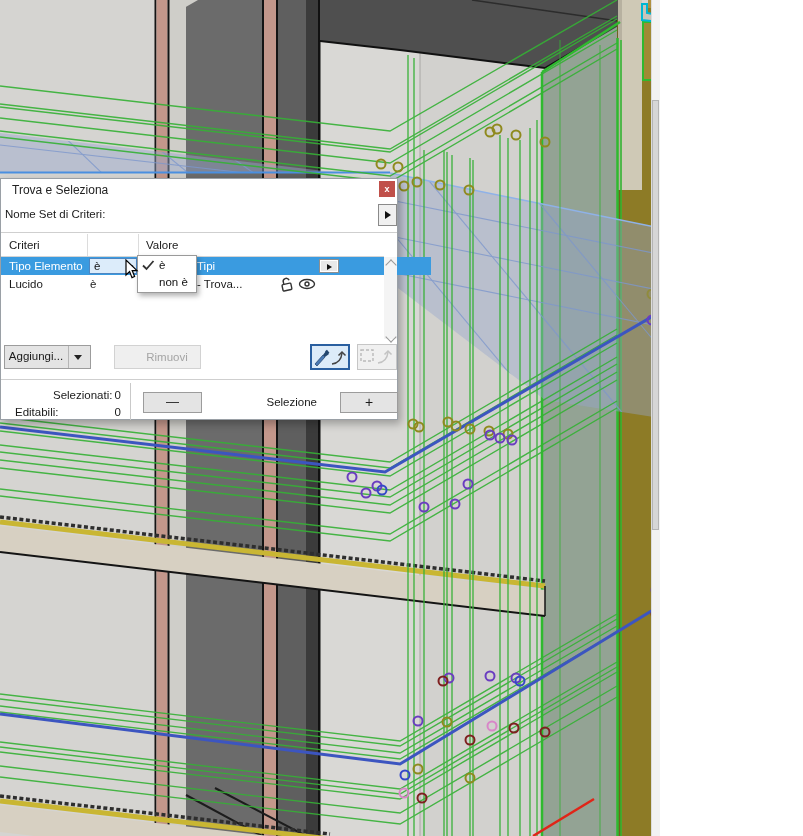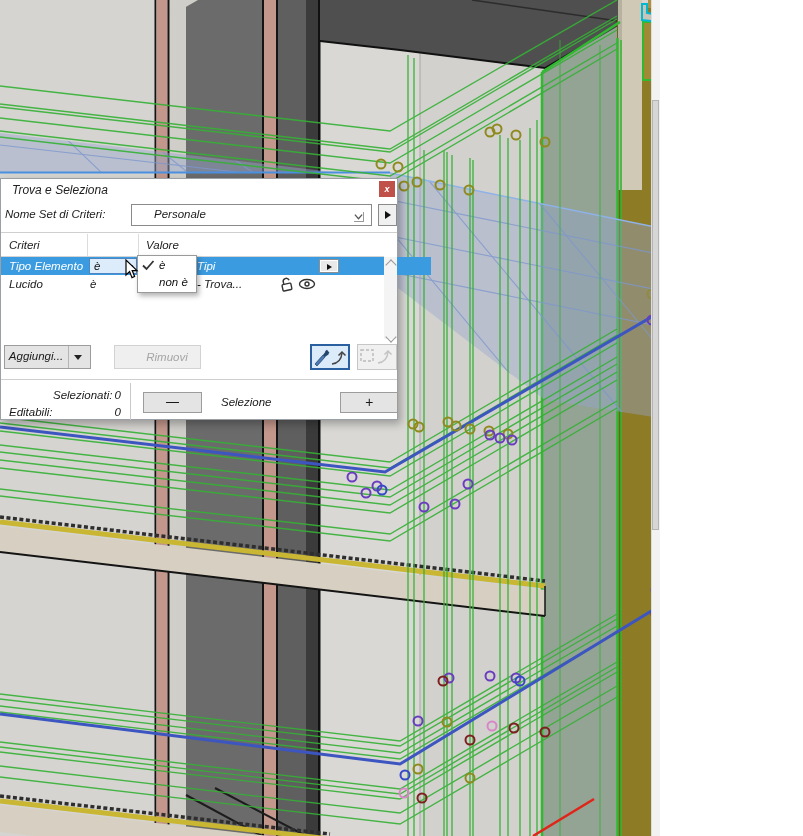--- a/index.html
+++ b/index.html
@@ -1,17 +1,17 @@
 <!DOCTYPE html>
 <html><head>
 <meta charset="utf-8">
 <style>
   html,body{margin:0;padding:0;background:#fff;}
   #stage{position:relative;width:660px;height:836px;overflow:hidden;
-         font-family:"Liberation Sans",sans-serif;background:#f0abfc;font-style:italic;}
+         font-family:"Liberation Sans",sans-serif;background:#f0abfc;}
   #scene{position:absolute;left:0;top:0;z-index:0;}
   
   .vscroll{position:absolute;right:0;top:0;width:8px;height:836px;background:#f2f2f2;
            border-left:1px solid #dcdcdc;z-index:4;}
   .vscroll .thumb{position:absolute;left:0;top:100px;width:7px;height:430px;background:#d6d6d6;
            border:1px solid #b4b4b4;box-sizing:border-box;}
   
   .dialog{position:absolute;left:0;top:178px;width:396px;height:240px;background:#fff;
           border:1px solid #9aa0a6;box-shadow:3px 4px 8px rgba(0,0,0,.28);z-index:10;
           font-size:11.5px;color:#1a1a1a;}
@@ -65,27 +65,27 @@
   .btn-add .down{position:absolute;left:69px;top:9px;width:0;height:0;border-left:4px solid transparent;
                  border-right:4px solid transparent;border-top:5px solid #222;}
   .btn-remove{left:113px;top:166px;width:87px;height:24px;background:#efefef;border-color:#d2d2d2;
               color:#a5a5a5;line-height:22px;padding-left:19px;}
   .btn-pick{position:absolute;left:309px;top:165px;width:40px;height:26px;background:#dcebf9;
             border:2px solid #2a5fa0;box-sizing:border-box;}
   .btn-marquee{position:absolute;left:356px;top:165px;width:40px;height:26px;background:#f0f0f0;
             border:1px solid #c6c6c6;box-sizing:border-box;}
   
   .foot-lbl1{position:absolute;left:11px;top:210px;margin-left:41px;}
-  .foot-lbl2{position:absolute;left:8px;top:227px;}
+  .foot-lbl2{position:absolute;left:14px;top:227px;}
   .foot-val1{position:absolute;left:95px;top:210px;width:25px;text-align:right;}
   .foot-val2{position:absolute;left:95px;top:227px;width:25px;text-align:right;}
   .foot-div{position:absolute;left:129px;top:204px;width:1px;height:37px;background:#c9c9c9;}
   .btn-minus{left:142px;top:213px;width:59px;height:21px;line-height:18px;font-size:13px;}
   .btn-plus{left:339px;top:213px;width:58px;height:21px;line-height:18px;font-size:14px;}
-  .foot-selezione{position:absolute;left:220px;top:217px;width:96px;text-align:left;}
+  .foot-selezione{position:absolute;left:220px;top:217px;width:96px;text-align:right;}
   .cursor{position:absolute;left:125px;top:259px;z-index:60;}
 </style>
 </head>
 <body>
 
 <div id="stage">
 
   <svg id="scene" width="803" height="836" viewBox="0 0 803 836">
     <defs>
       <clipPath id="planeClip">
@@ -362,26 +362,20 @@
     <div class="thumb"></div>
   </div>
 
   <div class="dialog">
     <div class="titlebar">
       <span class="title">Trova e Seleziona</span>
       <div class="closebtn">x</div>
     </div>
 
     <span class="lbl-criteri-set">Nome Set di Criteri:</span>
-    <div class="combo">
-      <span class="val">Personale</span>
-      <svg class="chev" viewBox="0 0 10 10">
-        <polyline points="1,3 5,7.5 9,3" fill="none" stroke="#555" stroke-width="1.4"></polyline>
-      </svg>
-    </div>
     <div class="arrowbtn">
       <span class="tri-right"></span>
     </div>
 
     <div class="sep" style="top:53px"></div>
 
     <span class="hdr-criteri">Criteri</span>
     <span class="hdr-valore">Valore</span>
     <div class="hdr-vline" style="left:86px"></div>
     <div class="hdr-vline" style="left:137px"></div>

